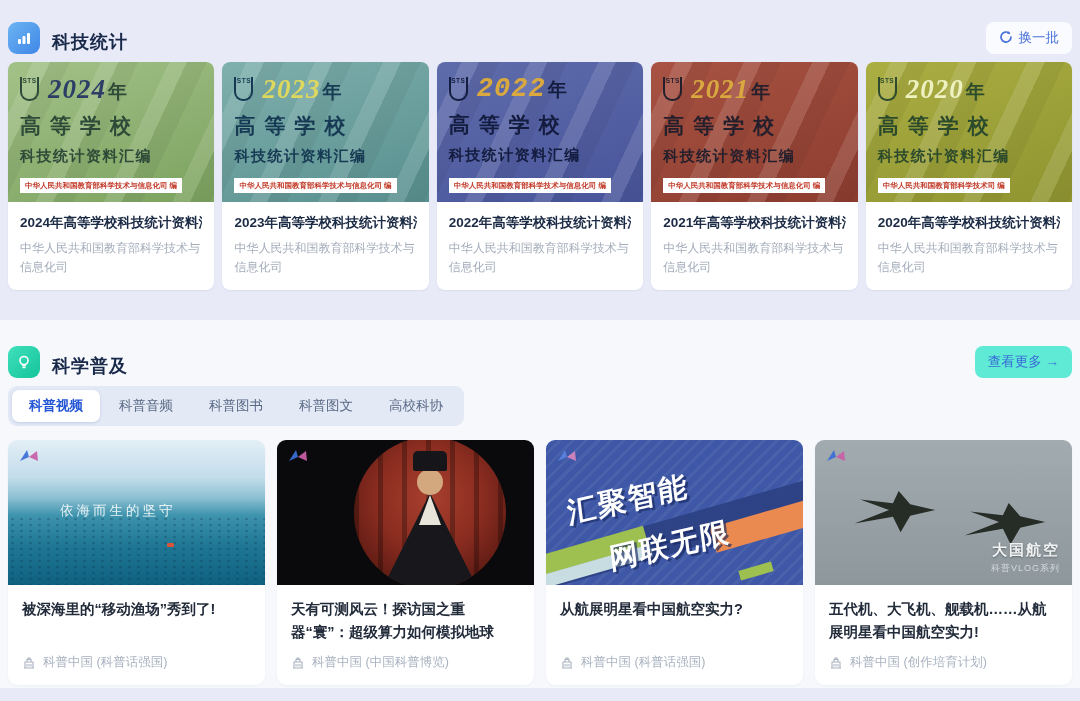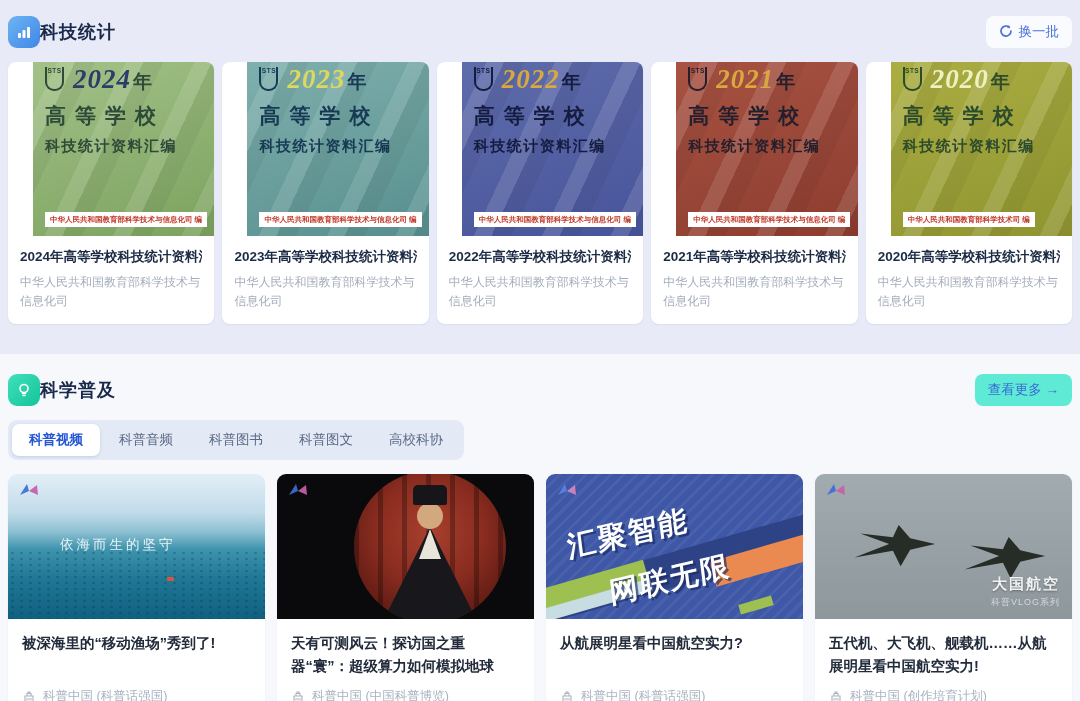--- a/index.html
+++ b/index.html
@@ -5,58 +5,58 @@
   * { box-sizing: border-box; }
   html,body { margin:0; padding:0; }
   body {
     width:1080px; height:701px; overflow:hidden;
     display:flex; flex-direction:column;
     background:#f6f8fc;
     font-family:"Liberation Sans", sans-serif;
   }
 
   
-  .section-header { display:flex; align-items:center; gap:0; height:44px; }
+  .section-header { display:flex; align-items:flex-end; gap:12px; height:44px; }
   .section-icon { width:32px; height:32px; border-radius:9px; display:flex; align-items:center; justify-content:center; flex:0 0 auto; }
   .stats-icon { background:linear-gradient(135deg,#6db5f2,#3f86e8); }
   .sci-icon   { background:linear-gradient(135deg,#3fe0bb,#14c49a); }
   .section-title { font-size:18px; font-weight:bold; color:#19294a; margin:0; letter-spacing:1px; }
   .spacer { flex:1; }
   .pill-btn {
     display:flex; align-items:center; gap:6px; border:none; cursor:pointer;
     border-radius:8px; padding:7px 13px; font-size:13.5px; font-family:inherit;
   }
   .refresh-btn { background:rgba(255,255,255,.78); color:#4a72d9; }
   .more-btn    { background:#5eead4; color:#3a6bd8; }
 
   
   .stats-section { background:#e8eaf8; padding:10px 8px 30px; }
   .books-row { display:flex; gap:8px; margin-top:8px; }
   .book-card { flex:1; background:#fff; border-radius:8px; overflow:hidden; box-shadow:0 1px 2px rgba(30,50,100,.07); cursor:pointer; }
-  .cover { height:174px; position:relative; padding:2px 12px 0; font-family:"Liberation Serif", serif; overflow:hidden;margin-left:25px; }
+  .cover { height:140px; position:relative; padding:12px 12px 0; font-family:"Liberation Serif", serif; overflow:hidden; }
   .cover::before { content:""; position:absolute; inset:-30px;
     background:repeating-linear-gradient(115deg, rgba(255,255,255,.12) 0 16px, rgba(0,0,0,.05) 16px 34px, rgba(255,255,255,0) 34px 62px); }
   .cover-top { display:flex; align-items:flex-start; gap:9px; position:relative; }
   .sts { position:relative; width:19px; height:24px; margin-top:3px; }
   .sts::before { content:""; position:absolute; inset:0; border:2.5px solid currentColor; border-top:none; border-radius:0 0 9px 9px; }
   .sts-label { position:absolute; top:0; left:0; right:0; text-align:center; font-size:6.5px; font-weight:bold; font-family:"Liberation Sans",sans-serif; letter-spacing:.5px; }
   .year { white-space:nowrap; position:relative; }
   .year .yr { font-style:italic; font-weight:bold; font-size:27px; letter-spacing:1px; }
   .year .suf { font-weight:bold; font-size:19px; margin-left:2px; }
   .cover-line1 { position:relative; font-size:21px; font-weight:bold; letter-spacing:9px; margin-top:7px; white-space:nowrap; }
   .cover-line2 { position:relative; font-size:15px; font-weight:bold; letter-spacing:1.5px; margin-top:7px; white-space:nowrap; }
   .cover-strip { position:absolute; left:12px; bottom:9px; background:#fff; color:#c23b2a; font-weight:bold;
     font-size:7.5px; padding:2.5px 5px; white-space:nowrap; font-family:"Liberation Sans",sans-serif; }
 
   .cover-2024 { background:linear-gradient(160deg,#a3c289,#7ba25e); color:#2e4a38; }
   .cover-2024 .yr { color:#2c3e66; }
   .cover-2023 { background:linear-gradient(160deg,#7fb0ad,#578f8e); color:#173a54; }
   .cover-2023 .yr { color:#ded95e; }
   .cover-2022 { background:linear-gradient(160deg,#5f6cab,#47549a); color:#141c3f; }
-  .cover-2022 .yr { color:#d9a93f; }
+  .cover-2022 .yr { color:#d9a93f;font-family:Liberation Mono, monospace; }
   .cover-2021 { background:linear-gradient(160deg,#a85343,#8c3c2e); color:#241f2c; }
   .cover-2021 .yr { color:#d9a93f; }
   .cover-2020 { background:linear-gradient(160deg,#abae42,#8f9430); color:#2c4a2c; }
   .cover-2020 .yr { color:#eef2c0; }
 
   .book-body { padding:12px 12px 14px; }
   .book-title { font-size:13.5px; font-weight:bold; color:#1c2b45; white-space:nowrap; overflow:hidden; }
   .book-sub { margin-top:7px; font-size:12px; color:#a4adbb; line-height:1.55; }
 
   

